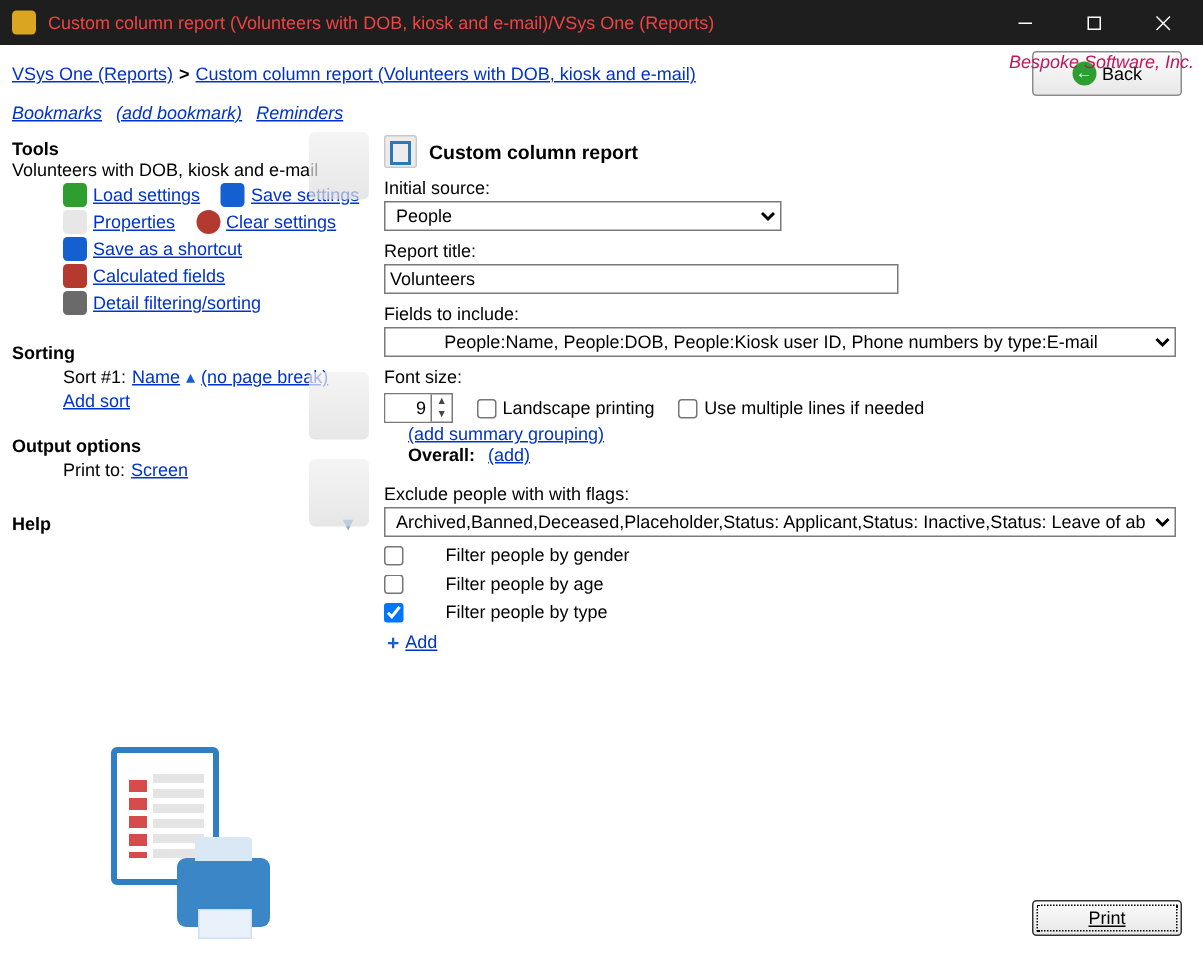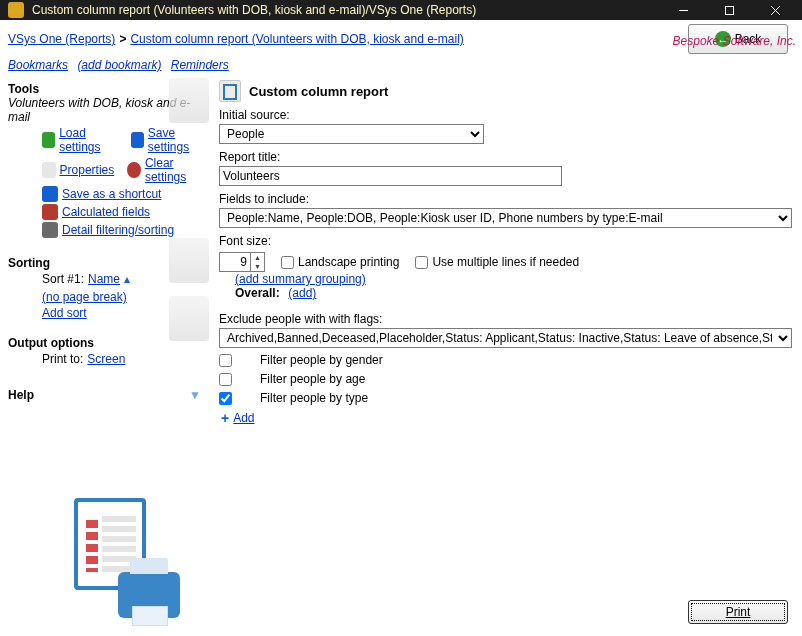--- a/index.html
+++ b/index.html
@@ -1,20 +1,20 @@
 <!DOCTYPE html>
 <html><head>
 <meta charset="utf-8">
 <style>
 * { box-sizing: border-box; }
 body { margin:0; font-family: "Segoe UI", Tahoma, sans-serif; font-size:12px; color:#000; background:#fff; width:802px; height:636px; overflow:hidden; position:relative; }
 a.link { color:#0033cc; text-decoration:underline; cursor:pointer; }
 
 
-.titlebar { background:#1e1e1e; color:#fef9c3; height:20px; display:flex; align-items:center; padding:0 4px 0 8px; }
+.titlebar { background:#1e1e1e; color:#ef4444; height:30px; display:flex; align-items:center; padding:0 4px 0 8px; }
 .titlebar .ticon { width:16px; height:16px; background:#daa520; border-radius:3px; margin-right:8px; }
 .titlebar .ttext { flex:1; font-size:12px; }
 .titlebar .tbtn { width:46px; height:30px; display:flex; align-items:center; justify-content:center; color:#fff; }
 .titlebar .tbtn svg { stroke:#fff; }
 
 
 .crumbrow { display:flex; align-items:center; padding:4px 8px 2px 8px; }
 .crumbrow .sep { margin:0 4px; font-weight:bold; color:#000; }
 .backbtn { margin-left:auto; margin-right:6px; width:100px; height:30px; border:1px solid #8a8a8a; border-radius:3px; background:linear-gradient(#fdfdfd,#e7e7e7); display:flex; align-items:center; justify-content:center; gap:4px; cursor:pointer; }
 .backbtn .circ { width:16px; height:16px; border-radius:50%; background:#2e9e2e; display:flex; align-items:center; justify-content:center; color:#fff; font-size:11px; line-height:1;}
@@ -23,39 +23,39 @@
 
 .bmrow { padding:2px 8px 6px 8px; }
 .bmrow .link { font-style:italic; margin-right:6px; }
 
 
 .main { display:flex; }
 .sidebar { width:250px; padding:0 6px 0 8px; position:relative; }
 .content { flex:1; padding:0 10px 0 6px; }
 
 .section-title { font-weight:bold; margin-top:4px; }
-.subtitle { font-style:italic; }
+.subtitle { }
 
 .sbrow { display:flex; align-items:center; gap:4px; margin:2px 0;padding-left:34px; }
 .sic { width:16px; height:16px; display:inline-block; border-radius:3px; }
 
 .sidebar .big-icon { position:absolute; right:4px; width:40px; height:45px; background:linear-gradient(#f0f0f0,#dcdcdc); border-radius:4px; opacity:.7;}
 
 
 .chead { display:flex; align-items:center; gap:8px; margin:2px 0 6px 0; }
 .chead .ci { width:22px; height:22px; background:#ececec; border:1px solid #c9c9c9; border-radius:2px; position:relative;}
 .chead .ci:after{content:""; position:absolute; left:3px; top:3px; width:10px; height:12px; border:2px solid #2a7ab8;}
 .chead .ct { font-weight:bold; font-size:13px; }
 
 .lbl { display:block; margin:6px 0 2px 0; }
 select.field, input.text { border:1px solid #7a7a7a; background:#fff; font:inherit; height:20px; padding:1px 3px; }
 select.field { }
 .sel-narrow { width:265px; }
 .txt-mid { width:343px; }
-.sel-wide { width:573px; }
+.sel-wide { width:528px;text-align:center; }
 
 .fsrow { display:flex; align-items:center; gap:16px; margin-top:4px;}
 .spin { display:flex; align-items:center; border:1px solid #7a7a7a; height:20px; }
 .spin input { width:30px; border:none; text-align:right; padding-right:3px; height:18px; font:inherit;}
 .spin .ar { width:14px; display:flex; flex-direction:column; border-left:1px solid #7a7a7a;}
 .spin .ar span{ height:9px; font-size:7px; line-height:9px; text-align:center; color:#444;}
 .cb { display:flex; align-items:center; gap:4px; }
 .cb input { margin:0; width:13px; height:13px;}
 
 .indent { margin-left:16px; }

